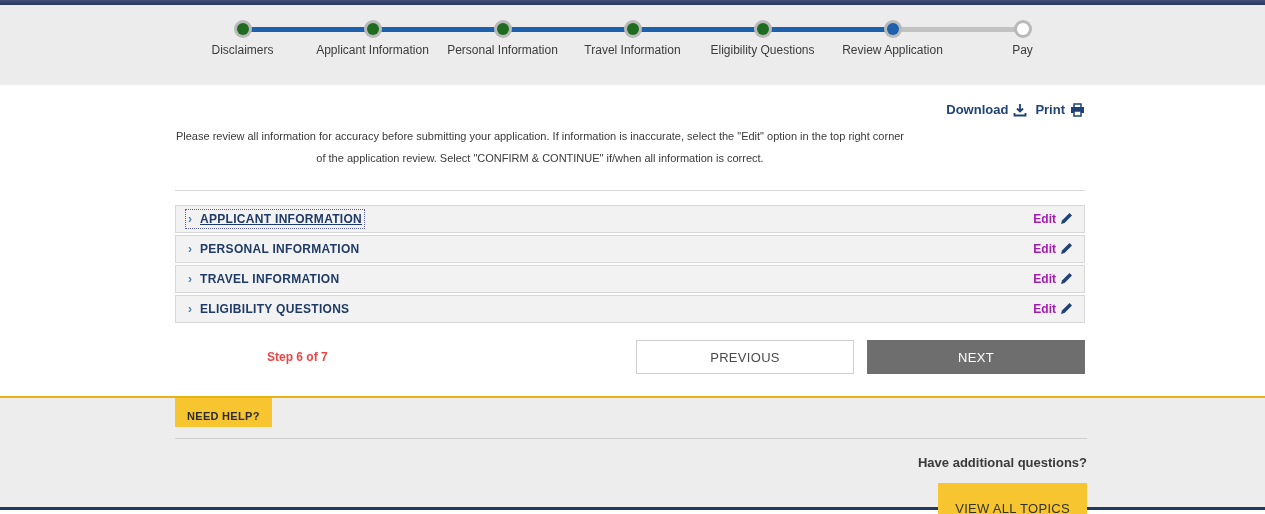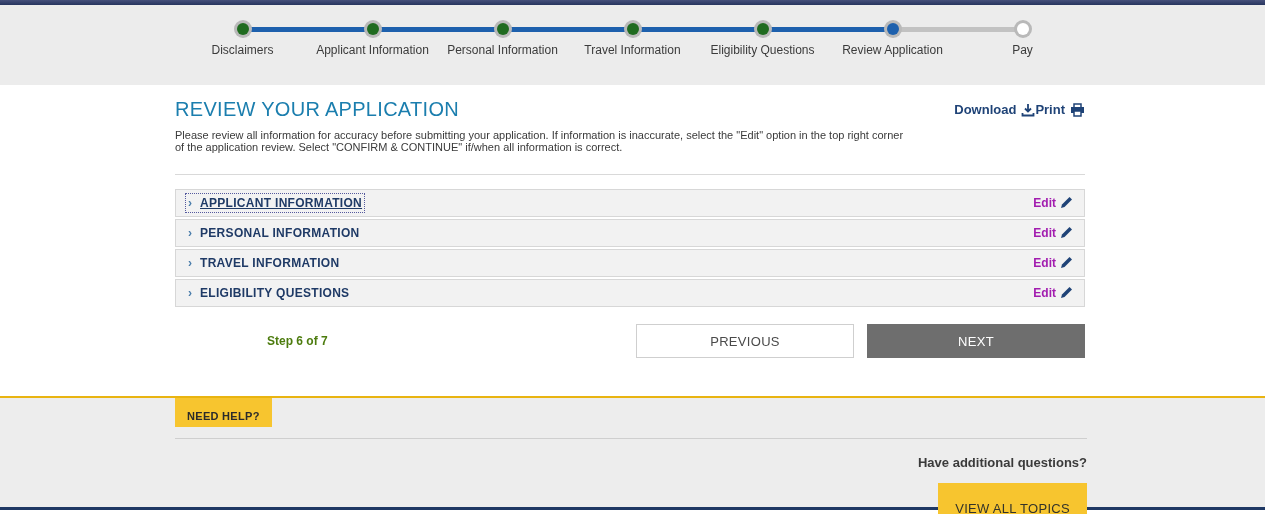--- a/index.html
+++ b/index.html
@@ -23,43 +23,43 @@
   .step.current  .dot { background:#1d60ad; }
   .step.upcoming .dot { background:#ffffff; }
   .step-label { position:absolute; top:20px; left:0; transform:translateX(-50%);
     white-space:nowrap; font-size:12px; color:#3b3b3b; }
 
   
   .main { background:#fff; height:311px; }
   .content { width:910px; margin-left:175px; padding-top:13px; }
   .head-row { display:flex; align-items:flex-start; }
   .page-title { font-size:20px; font-weight:400; color:#1b7eae; letter-spacing:.3px; }
-  .doc-actions { margin-left:auto; display:flex; gap:0; align-items:center; padding-top:4px;text-align:center; }
+  .doc-actions { margin-left:auto; display:flex; gap:8px; align-items:center; padding-top:4px;text-align:center; }
   .doc-link { display:flex; align-items:center; gap:5px; font-size:13px; font-weight:700;
     color:#1f4377; cursor:pointer; }
-  .intro { margin-top:8px; max-width:730px; font-size:11px; line-height:12px; color:#3a3a3a; }
+  .intro { margin-top:8px; max-width:730px; font-size:11px; line-height:22px; color:#3a3a3a;text-align:center; }
   .rule { border:none; border-top:1px solid #d9d9d9; margin-top:21px; }
 
   .accordion { margin-top:14px; }
   .acc-row { height:28px; background:#f2f2f2; border:1px solid #d7d7d7;
     margin-bottom:2px; display:flex; align-items:center; padding:0 12px; cursor:pointer; }
   .acc-left { display:flex; align-items:center; gap:8px; }
   .chev { color:#4a7dab; font-size:12px; font-weight:700; line-height:1; }
   .acc-label { font-size:12px; font-weight:700; color:#1f3a66; letter-spacing:.3px; }
   .acc-left.focused { outline:1px dotted #555a9e; outline-offset:2px; }
   .acc-left.focused .acc-label { text-decoration:underline; }
   .edit-link { margin-left:auto; display:flex; align-items:center; gap:4px;
     font-size:12px; font-weight:700; color:#a21caf; cursor:pointer; }
 
   .btn-row { display:flex; align-items:center; margin-top:17px; }
   .btn { height:34px; width:218px; display:flex; align-items:center; justify-content:center;
     font-size:13px; letter-spacing:.3px; cursor:pointer; border:1px solid #cfcfcf;
     background:#fff; color:#4a4a4a; }
   .btn-save { gap:8px; }
-  .step-indicator { margin-left:92px; font-size:12px; font-weight:700; color:#4d7c0f; }
+  .step-indicator { margin-left:92px; font-size:12px; font-weight:700; color:#ef4444; }
   .btn-prev { margin-left:auto; }
   .btn-next { margin-left:13px; background:#6e6e6e; border-color:#6e6e6e; color:#fff; }
 
   
   .footer { height:111px; background:#ededed; border-top:2px solid #e9b411; }
   .f-inner { width:912px; margin-left:175px; position:relative; height:100%; }
   .need-help { position:absolute; left:0; top:0; background:#f7c52f; color:#2b2b2b;
     font-size:11px; font-weight:700; padding:12px 12px 5px; letter-spacing:.3px; cursor:pointer; }
   .f-rule { position:absolute; left:0; top:40px; width:912px; border-top:1px solid #cfcfcf; }
   .q-row { position:absolute; right:0; top:57px; display:flex; align-items:flex-end; gap:13px;flex-direction:column; }
@@ -107,21 +107,20 @@
     <div class="step upcoming" style="left:780px">
       <span class="dot"></span>
       <span class="step-label">Pay</span>
     </div>
   </div>
 </div>
 
 <div class="main">
   <div class="content">
     <div class="head-row">
-      <h1 class="page-title">REVIEW YOUR APPLICATION</h1>
       <div class="doc-actions">
         <span class="doc-link">
           <span>Download</span>
           <span class="icon">
             <svg width="14" height="14" viewBox="0 0 14 14">
                 <path d="M7 1v7M4 5.5 7 8.5 10 5.5" stroke="#1f4377" stroke-width="1.8" fill="none"></path>
                 <path d="M1.5 10v2.5h11V10" stroke="#1f4377" stroke-width="1.8" fill="none"></path>
               </svg>
           </span>
         </span>

